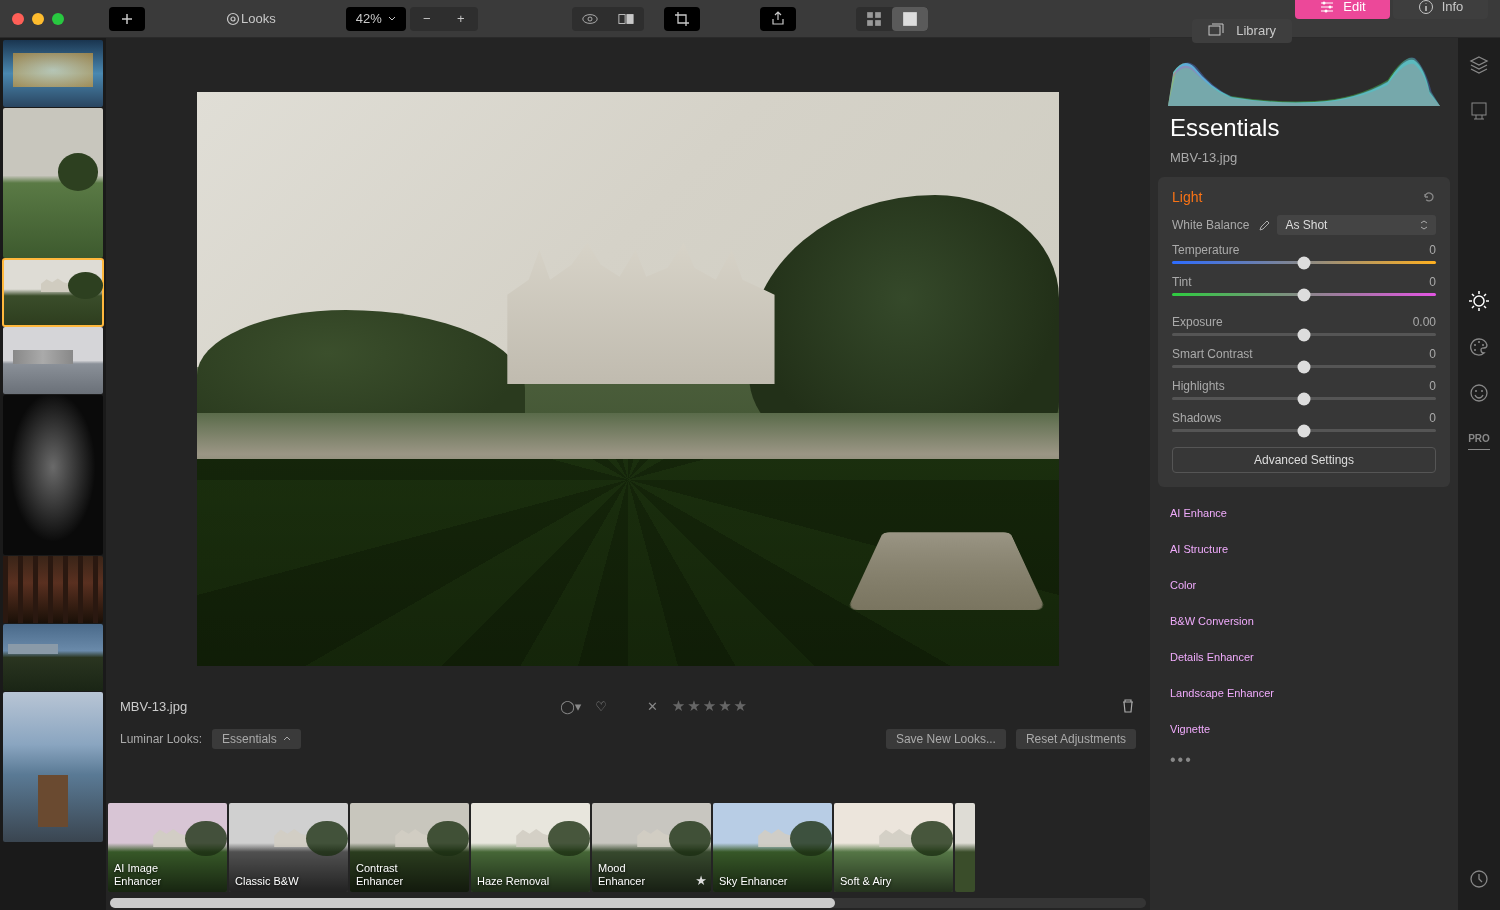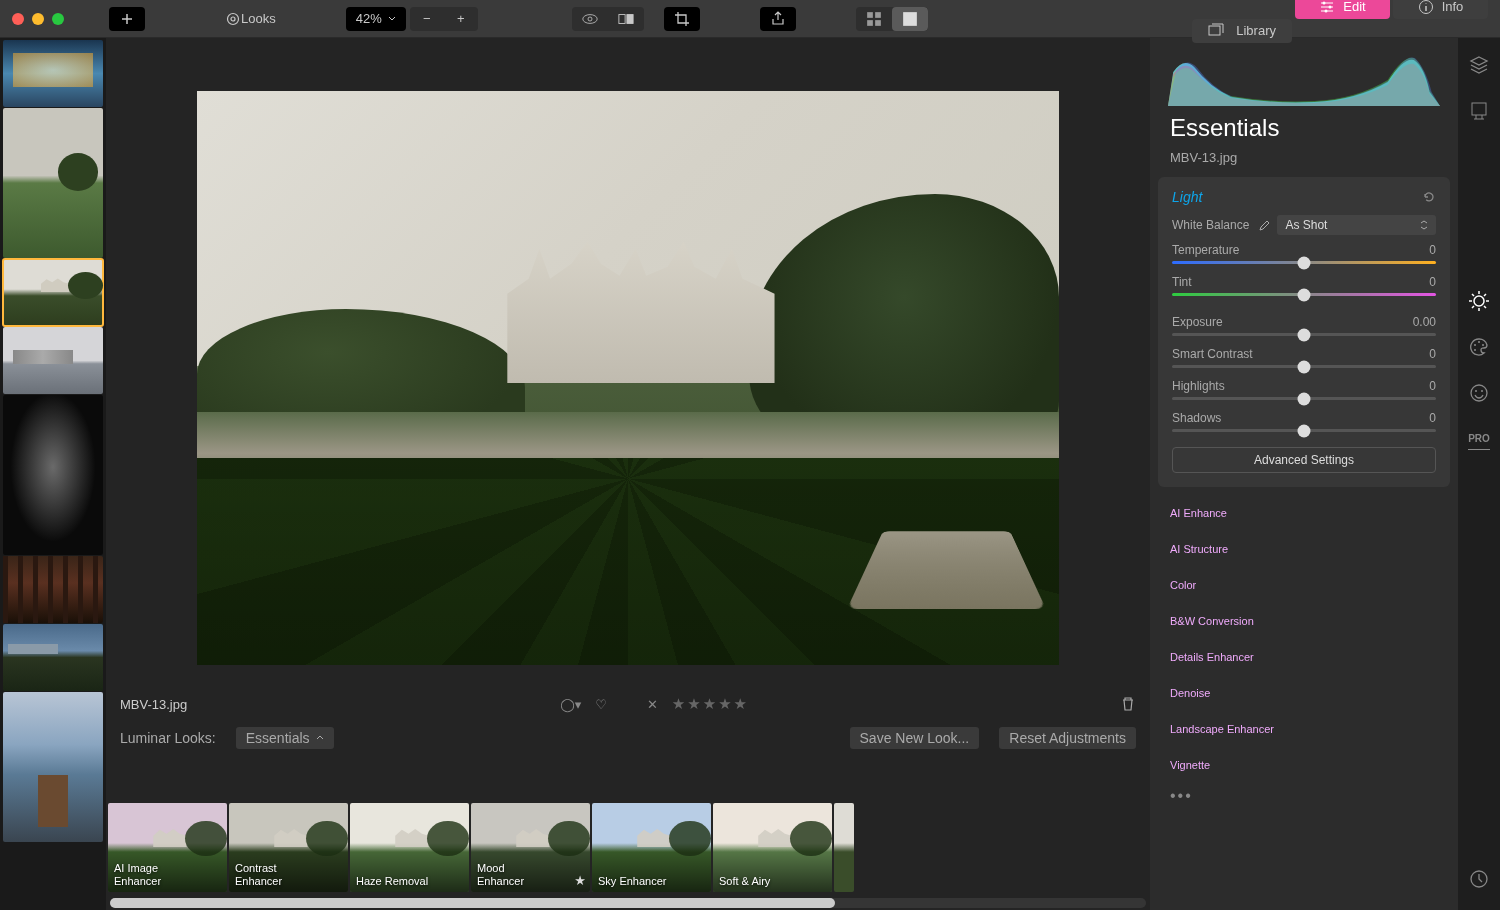--- a/index.html
+++ b/index.html
@@ -65,21 +65,21 @@
 .garden{ position:absolute; left:0; bottom:0; width:100%; height:36%; background:
   repeating-conic-gradient(from 45deg at 50% 10%, #3a4d2a 0 15deg, #2d3d1e 15deg 30deg),
   linear-gradient(#3a4d2a, #2d3d1e);
   background-blend-mode: overlay;
 }
 .path{ position:absolute; right:4%; bottom:8%; width:18%; height:20%; background:linear-gradient(#9b9685, #7a7560); transform: perspective(200px) rotateX(50deg); border-radius: 8px;}
 
 .footbar { padding: 8px 14px; display:flex; align-items:center; gap:14px; font-size:13px; color:#ccc;}
 .footbar .spacer{flex:1;}
 .stars { display:flex; gap:2px; color:#666; font-size:15px;}
-.lookbar { padding: 6px 14px; display:flex; align-items:center; gap:20px; font-size:14px; color:#aaa;}
+.lookbar { padding: 6px 14px; display:flex; align-items:center; gap:10px; font-size:12px; color:#aaa;}
 .pill { background:#3a3a3a; padding: 3px 10px; border-radius:3px; display:flex; align-items:center; gap:6px;}
 .lookrow { display:flex; padding: 0 2px 6px 2px; gap: 2px; overflow:hidden;margin-top:48px;}
 .lookitem { width:119px; height:89px; position:relative; border-radius:2px; overflow:hidden; flex-shrink:0;}
 .lookitem .ll{ position:absolute; left:6px; bottom:4px; font-size:11px; color:#fff; line-height:1.2; text-shadow:0 1px 3px rgba(0,0,0,.8); z-index:2; white-space:pre-line;}
 .lookitem .mini{ position:absolute; inset:0;}
 .lookitem .grad{ position:absolute; inset:0; background:linear-gradient(transparent 50%, rgba(0,0,0,.6));}
 .lookstar{position:absolute; right:4px; bottom:4px; color:#ddd; font-size:13px; z-index:2;}
 .scroll-track{ height:10px; margin: 0 4px 2px; background:#353535; border-radius:5px; position:relative;}
 .scroll-thumb{ position:absolute; left:0; top:0; height:100%; width:70%; background:#ccc; border-radius:5px;}
 
@@ -277,35 +277,43 @@
     <div class="lookbar">
       <span>Luminar Looks:</span>
       <div class="pill">
         <span>Essentials</span>
         <svg width="8" height="8" viewBox="0 0 8 8">
             <path d="M1 5l3-3 3 3" stroke="#aaa" fill="none"></path>
           </svg>
       </div>
       <div class="spacer" style="flex:1;"></div>
       <div class="pill">
-          <span>Save New Look...</span>
+          <span>Save New Looks...</span>
         </div>
       <div class="pill">
           <span>Reset Adjustments</span>
         </div>
     </div>
     <div class="lookrow" id="lookrow">
         <div class="lookitem">
     <div class="mini" style="background:linear-gradient(#d8c5d5 0%,#d8c5d5 45%,#3a5d2a 55%);">
       <div style="position:absolute;left:38%;top:28%;width:28%;height:22%;background:rgba(210,205,195,.9);clip-path:polygon(0 100%,0 40%,20% 10%,40% 30%,60% 5%,80% 30%,100% 40%,100% 100%);"></div>
       <div style="position:absolute;right:0;top:20%;width:35%;height:40%;background:rgba(30,50,20,.8);border-radius:50%;"></div>
     </div>
     <div class="grad"></div>
     <div class="ll">AI Image
 Enhancer</div>
+    </div>
+        <div class="lookitem">
+    <div class="mini" style="background:linear-gradient(#d0d0d0 0%,#d0d0d0 45%,#555 55%);">
+      <div style="position:absolute;left:38%;top:28%;width:28%;height:22%;background:rgba(210,205,195,.9);clip-path:polygon(0 100%,0 40%,20% 10%,40% 30%,60% 5%,80% 30%,100% 40%,100% 100%);"></div>
+      <div style="position:absolute;right:0;top:20%;width:35%;height:40%;background:rgba(30,50,20,.8);border-radius:50%;"></div>
+    </div>
+    <div class="grad"></div>
+    <div class="ll">Classic B&amp;W</div>
     </div>
         <div class="lookitem">
     <div class="mini" style="background:linear-gradient(#c8c6bd 0%,#c8c6bd 45%,#2d4020 55%);">
       <div style="position:absolute;left:38%;top:28%;width:28%;height:22%;background:rgba(210,205,195,.9);clip-path:polygon(0 100%,0 40%,20% 10%,40% 30%,60% 5%,80% 30%,100% 40%,100% 100%);"></div>
       <div style="position:absolute;right:0;top:20%;width:35%;height:40%;background:rgba(30,50,20,.8);border-radius:50%;"></div>
     </div>
     <div class="grad"></div>
     <div class="ll">Contrast
 Enhancer</div>
     </div>
@@ -358,21 +366,21 @@
         <path d="M0,54 L5,20 Q15,5 25,15 Q40,35 60,45 Q100,52 140,50 Q180,48 210,30 Q225,5 235,8 Q245,15 250,40 L260,54 Z" fill="#7affff" opacity=".7"></path>
         <path d="M0,54 L5,22 Q15,8 25,18 Q40,38 60,46 Q100,52 140,51 Q180,49 210,33 Q225,10 235,12 Q245,20 250,42 L260,54 Z" fill="#ff5555" opacity=".4"></path>
         <path d="M0,54 L5,25 Q15,10 25,20 Q40,36 60,44 Q100,51 140,49 Q180,47 210,28 Q225,3 235,6 Q245,14 250,38 L260,54 Z" fill="#55ff55" opacity=".35"></path>
         <path d="M0,54 L8,18 Q18,4 28,16 Q42,36 62,45 Q100,52 140,50 Q180,48 212,28 Q226,2 236,6 Q246,16 252,40 L260,54 Z" fill="#5588ff" opacity=".35"></path>
       </svg>
     </div>
     <div class="panel-title">Essentials</div>
     <div class="panel-file">MBV-13.jpg</div>
     <div class="section-card">
       <div class="section-head">
-        <span style="color:#0ea5e9;font-weight:500;font-style:italic;">Light</span>
+        <span style="color:#f97316;font-weight:500;">Light</span>
         <span style="color:#888;">
           <svg width="14" height="14" viewBox="0 0 14 14">
               <path d="M3 7a4 4 0 1 1 1.2 2.8M3 7V4M3 7h3" stroke="#888" fill="none" stroke-width="1.3"></path>
             </svg>
         </span>
       </div>
       <div class="wb-row">
         <span>White Balance</span>
         <span>
           <svg width="12" height="12" viewBox="0 0 12 12">
@@ -442,21 +450,20 @@
           </div>
       </div>
       <button class="adv-btn">Advanced Settings</button>
     </div>
     <div class="section-list" id="sections">
         <div class="section-item">AI Enhance</div>
         <div class="section-item">AI Structure</div>
         <div class="section-item">Color</div>
         <div class="section-item">B&amp;W Conversion</div>
         <div class="section-item">Details Enhancer</div>
-        <div class="section-item">Denoise</div>
         <div class="section-item">Landscape Enhancer</div>
         <div class="section-item">Vignette</div>
       </div>
     <div class="dotdot">•••</div>
   </div>
 
   <div class="tool-rail">
     <div class="rail-ico">
       <svg width="20" height="20" viewBox="0 0 20 20">
           <path d="M10 2l8 4-8 4-8-4zM2 10l8 4 8-4M2 14l8 4 8-4" stroke="#888" fill="none" stroke-width="1.3"></path>

